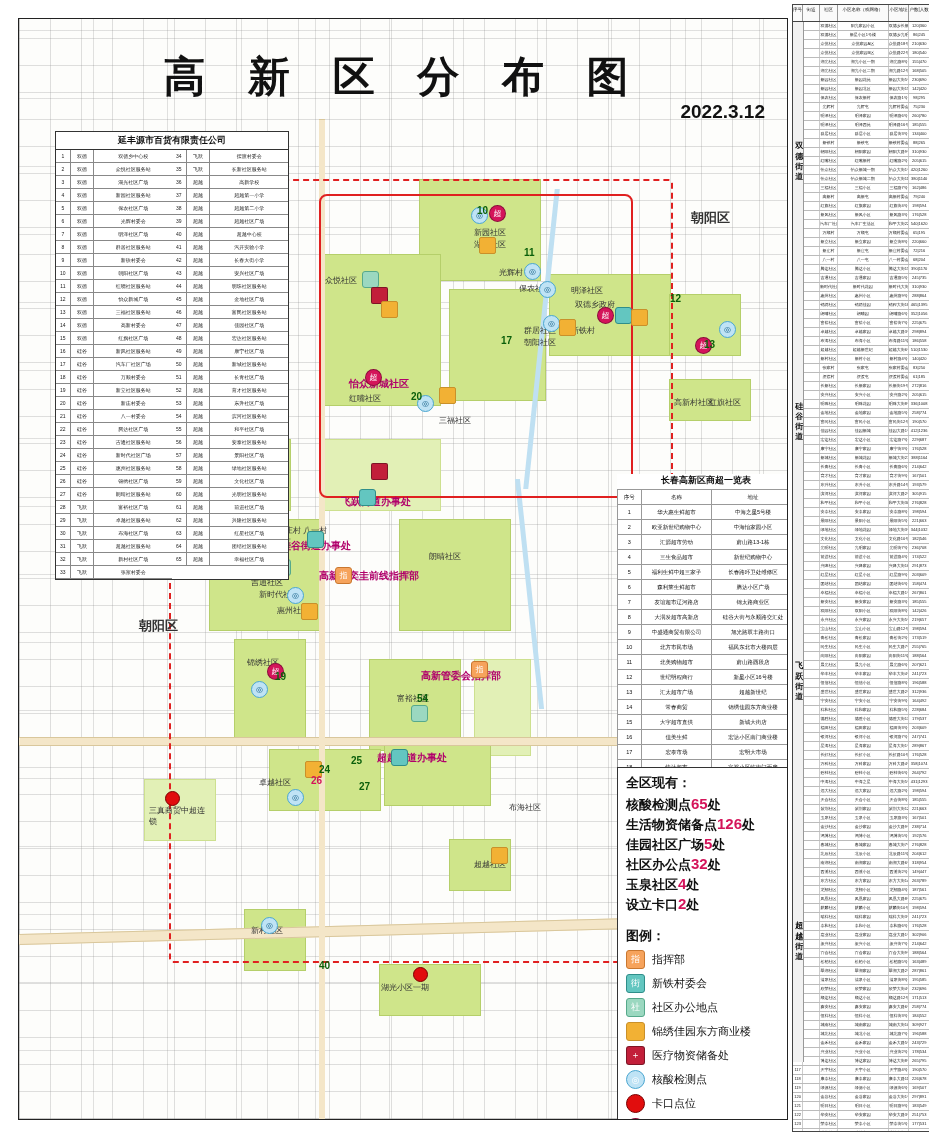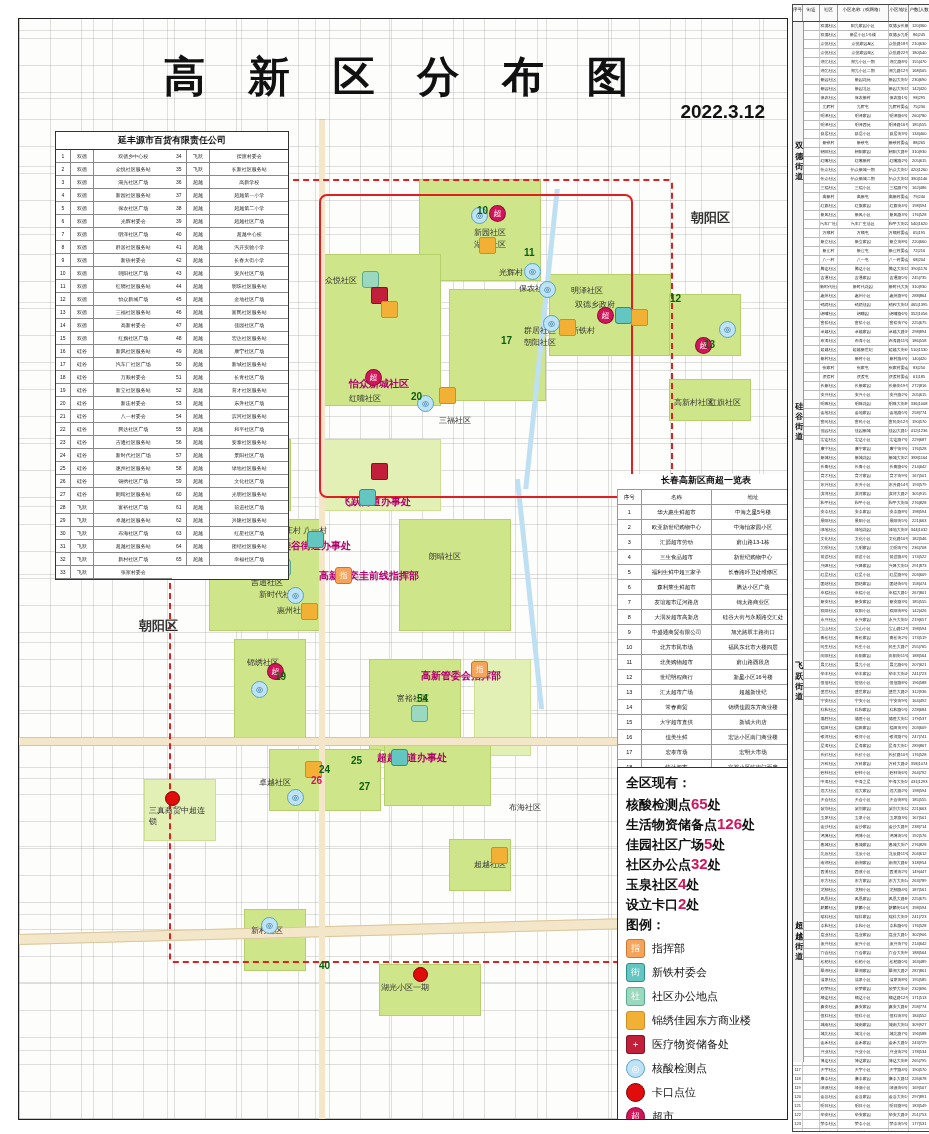--- a/index.html
+++ b/index.html
@@ -61,21 +61,21 @@
   .super-row{display:flex;border:1px solid #999;border-top:none;height:14px;}
   .super-row.head{border-top:1px solid #999;}
   .super-row div{font-size:5.5px;line-height:14px;border-right:1px solid #999;text-align:center;overflow:hidden;white-space:nowrap;}
   .s1{width:13%}.s2{width:40%}.s3{width:47%;border-right:none !important}
 
   
   .legend{position:absolute;left:598px;top:748px;width:186px;background:#fff;border:1px solid #333;padding:4px 6px 6px 8px;}
   .legend h3{margin:2px 0 3px 0;font-size:13px;font-weight:bold;}
   .stat{font-size:13px;margin:1px 0;font-weight:bold;}
   .stat .n{color:#d4145a;font-size:15px;}
-  .legend h4{margin:2px 0 4px 0;font-size:13px;font-weight:bold;}
+  .legend h4{margin:13px 0 4px 0;font-size:13px;font-weight:bold;}
   .leg-item{display:flex;align-items:center;gap:7px;margin:5px 0;font-size:11px;}
   .leg-ico{width:17px;height:17px;border-radius:50%;border:1px solid rgba(0,0,0,.35);display:flex;align-items:center;justify-content:center;font-size:9px;color:#fff;flex:none;}
   .li-hq{background:#f6a35c;border-radius:3px;border-color:#c9772f;}
   .li-street{background:#63c6c0;border-radius:3px;border-color:#2f8e8a;}
   .li-comm{background:#9bd8c0;border-radius:3px;border-color:#56a98b;}
   .li-goods{background:#f2b134;border-radius:3px;border-color:#c9902a;}
   .li-med{background:#c21f3a;border-radius:3px;}
   .li-nuc{background:#bfe3f5;border-color:#4aa6d0;}
   .li-kakou{background:#e10d0d;border-color:#7a0000;}
   .li-super{background:#d4145a;}

